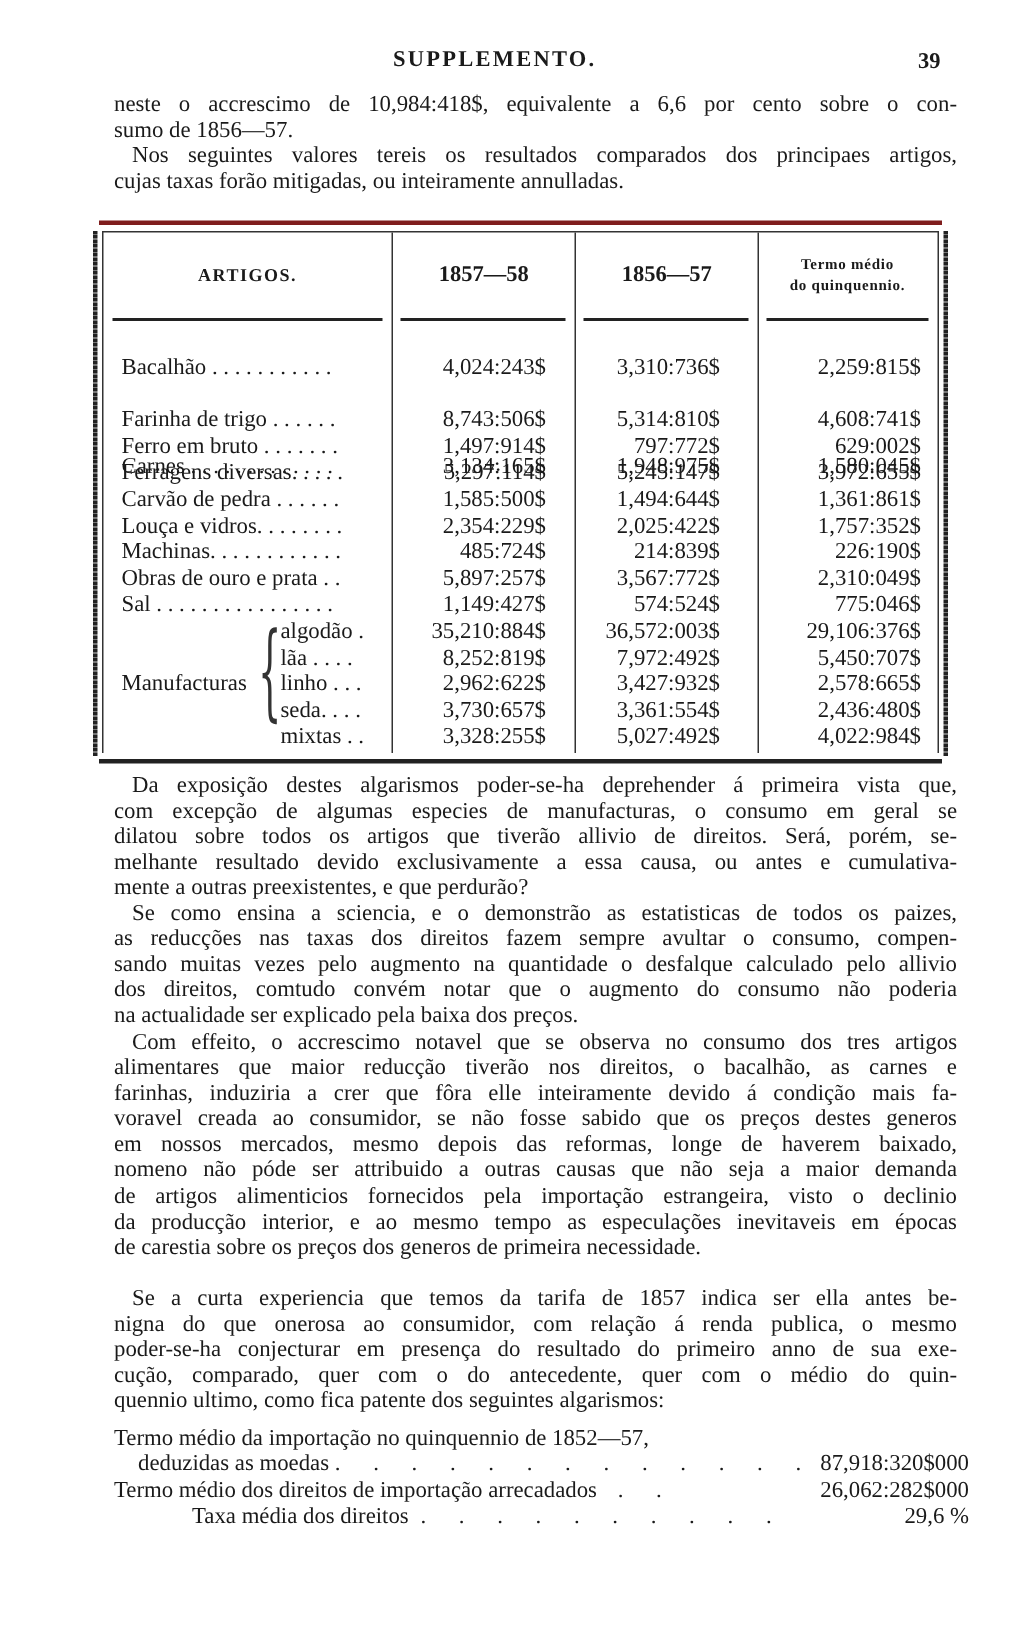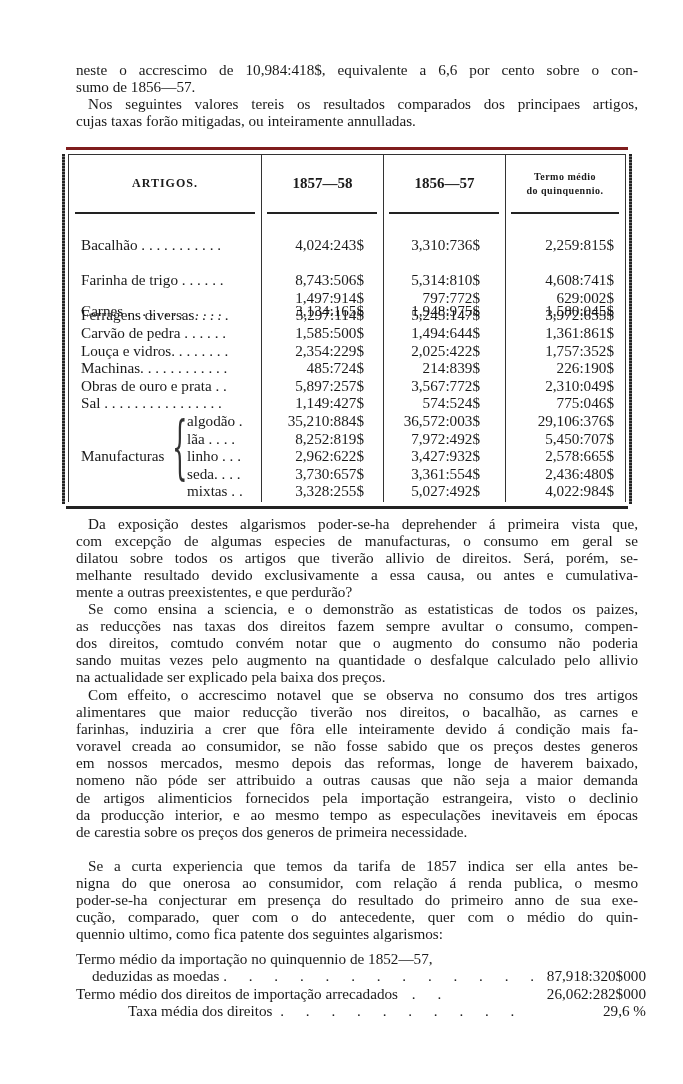--- a/index.html
+++ b/index.html
@@ -62,20 +62,24 @@
   .summary { position: absolute; left: 76px; width: 570px; font-size: 15.2px; line-height: 17.3px; }
   .sline { position: absolute; left: 0; width: 570px; height: 17.3px; white-space: nowrap; }
   .sval { position: absolute; right: 0; text-align: right; }
   .dots { letter-spacing: 9px; }
 </style>
 </head>
 <body>
 
 <div class="page">
 
+  <div class="running-head">
+    <span class="rh-title">SUPPLEMENTO.</span>
+    <span class="rh-page">39</span>
+  </div>
 
   <div class="para" style="top:61px;">
     <span class="line">neste o accrescimo de 10,984:418$, equivalente a 6,6 por cento sobre o con-</span>
     <span class="line last">sumo de 1856—57.</span>
     <span class="line indent">Nos seguintes valores tereis os resultados comparados dos principaes artigos,</span>
     <span class="line last">cujas taxas forão mitigadas, ou inteiramente annulladas.</span>
   </div>
 
   <div class="tbl-frame">
     <div class="tbl-inner">
@@ -109,20 +113,21 @@
           <span class="c-val v2">1,948:975$</span>
           <span class="c-val v3">1,580:045$</span>
         </div>
         <div class="row" style="top:35.2px;">
           <span class="c-name">Farinha de trigo . . . . . .</span>
           <span class="c-val v1">8,743:506$</span>
           <span class="c-val v2">5,314:810$</span>
           <span class="c-val v3">4,608:741$</span>
         </div>
         <div class="row" style="top:52.8px;">
+          <span class="c-name">Ferro em bruto . . . . . . .</span>
           <span class="c-val v1">1,497:914$</span>
           <span class="c-val v2">797:772$</span>
           <span class="c-val v3">629:002$</span>
         </div>
         <div class="row" style="top:70.4px;">
           <span class="c-name">Ferragens diversas. . . . .</span>
           <span class="c-val v1">5,297:114$</span>
           <span class="c-val v2">5,245:147$</span>
           <span class="c-val v3">3,972:655$</span>
         </div>
@@ -198,22 +203,22 @@
     <span class="line indent">Da exposição destes algarismos poder-se-ha deprehender á primeira vista que,</span>
     <span class="line">com excepção de algumas especies de manufacturas, o consumo em geral se</span>
     <span class="line">dilatou sobre todos os artigos que tiverão allivio de direitos. Será, porém, se-</span>
     <span class="line">melhante resultado devido exclusivamente a essa causa, ou antes e cumulativa-</span>
     <span class="line last">mente a outras preexistentes, e que perdurão?</span>
   </div>
 
   <div class="para" style="top:600px;">
     <span class="line indent">Se como ensina a sciencia, e o demonstrão as estatisticas de todos os paizes,</span>
     <span class="line">as reducções nas taxas dos direitos fazem sempre avultar o consumo, compen-</span>
+    <span class="line">sando muitas vezes pelo augmento na quantidade o desfalque calculado pelo allivio</span>
     <span class="line">dos direitos, comtudo convém notar que o augmento do consumo não poderia</span>
-    <span class="line">sando muitas vezes pelo augmento na quantidade o desfalque calculado pelo allivio</span>
     <span class="line last">na actualidade ser explicado pela baixa dos preços.</span>
   </div>
 
   <div class="para" style="top:686px;">
     <span class="line indent">Com effeito, o accrescimo notavel que se observa no consumo dos tres artigos</span>
     <span class="line">alimentares que maior reducção tiverão nos direitos, o bacalhão, as carnes e</span>
     <span class="line">farinhas, induziria a crer que fôra elle inteiramente devido á condição mais fa-</span>
     <span class="line">voravel creada ao consumidor, se não fosse sabido que os preços destes generos</span>
     <span class="line">em nossos mercados, mesmo depois das reformas, longe de haverem baixado,</span>
     <span class="line">nomeno não póde ser attribuido a outras causas que não seja a maior demanda</span>

